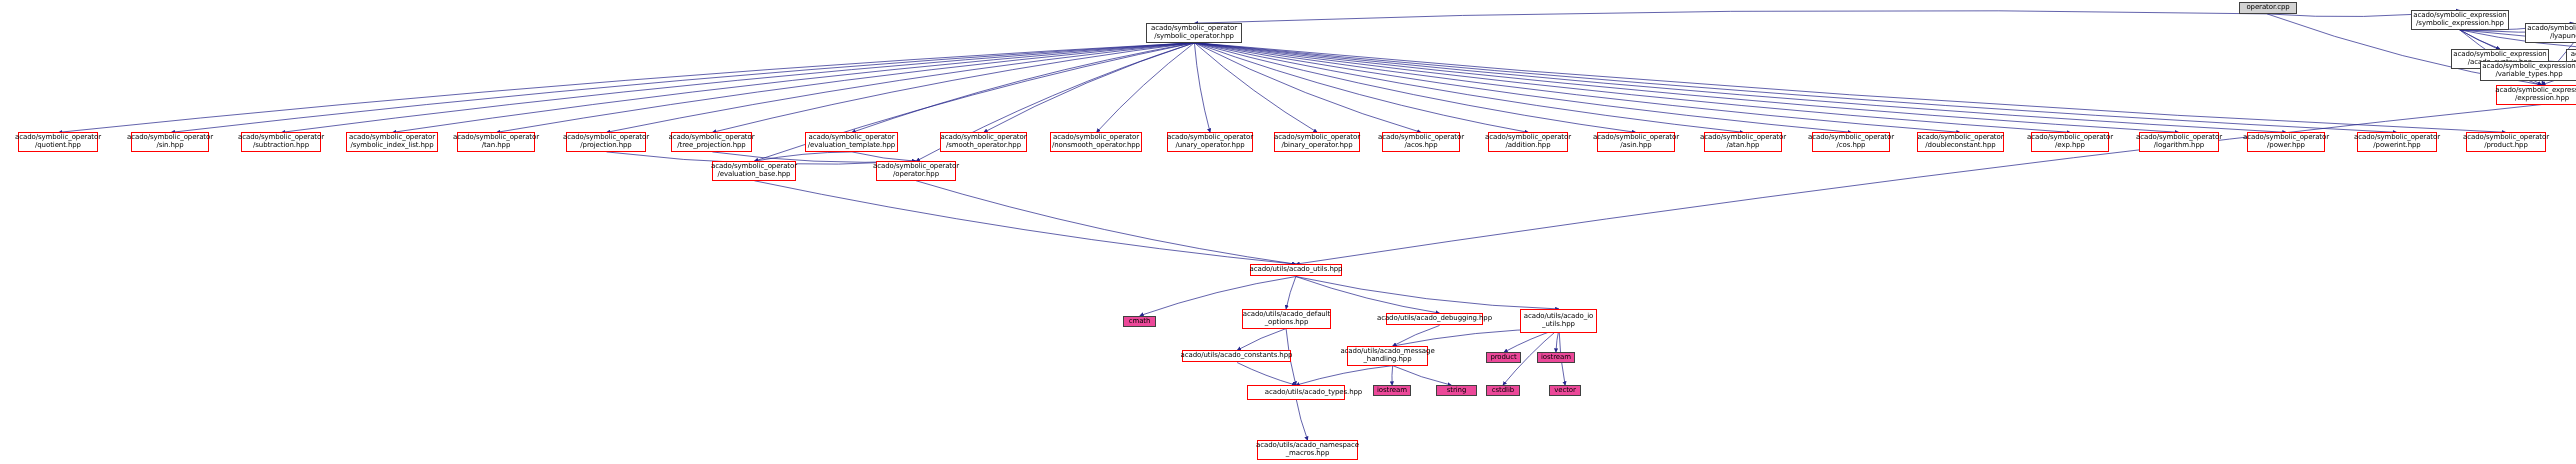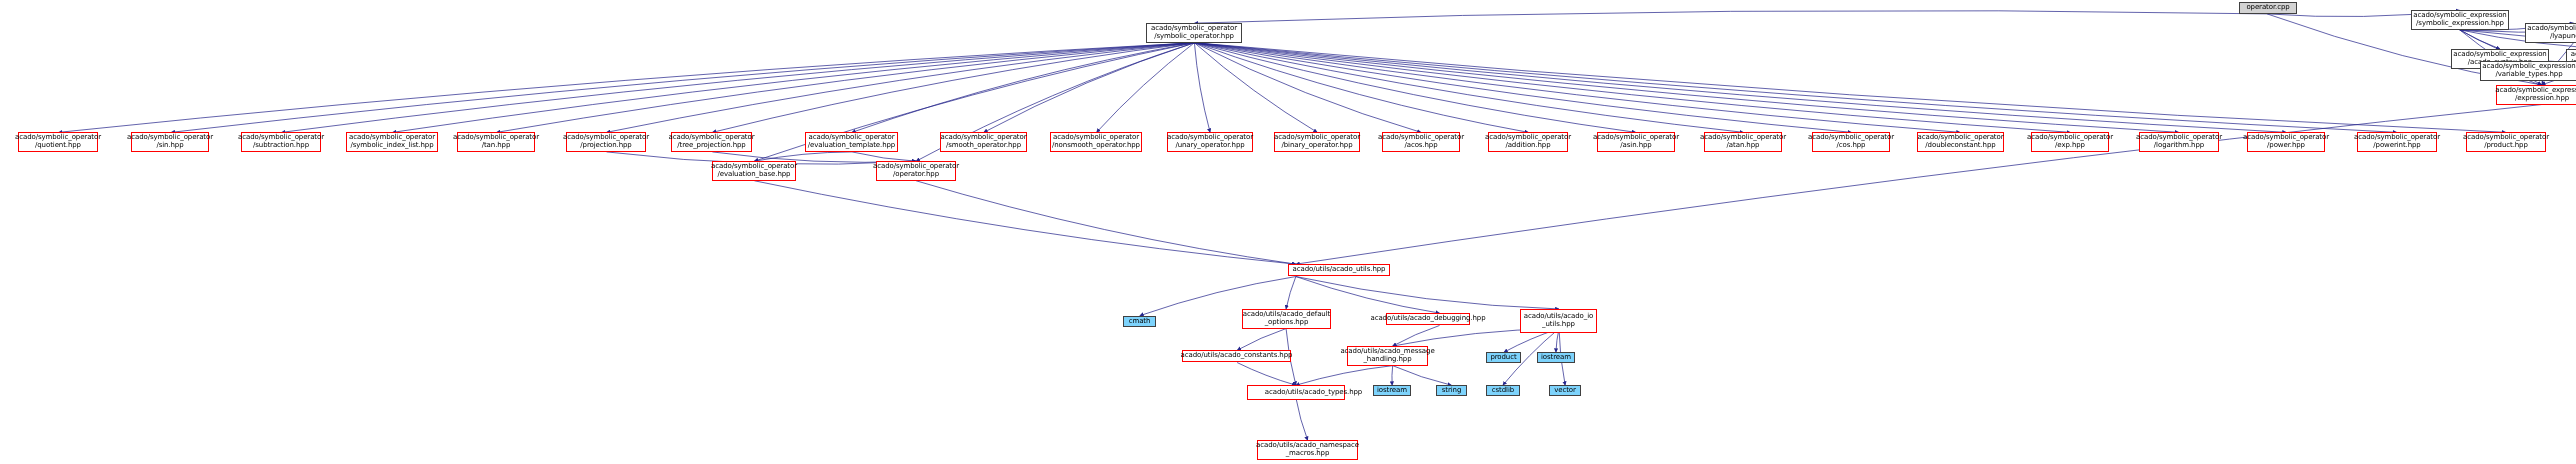--- a/index.html
+++ b/index.html
@@ -42,21 +42,21 @@
   }
   .node.black {
     border: 0.7px solid #404040;
   }
   .node.root {
     border: 0.7px solid #404040;
     background: #d3d3d3;
   }
   .node.sys {
     border: 0.7px solid #404040;
-    background: #7dd3fc;
+    background: #ec4899;
     text-align: center;
   }
 </style>
 </head>
 <body>
 
 <div id="canvas">
   <svg id="edges" viewBox="0 0 5751 901">
     <defs>
       <marker id="arrow" viewBox="0 0 10 10" refX="9" refY="5" markerWidth="6" markerHeight="6" orient="auto-start-reverse">
@@ -189,34 +189,34 @@
       <div class="node " style="left: 2247px; top: 132px; width: 78px; height: 19.6px;">acado/symbolic_operator
 /power.hpp</div>
       <div class="node " style="left: 2357px; top: 132px; width: 80px; height: 19.6px;">acado/symbolic_operator
 /powerint.hpp</div>
       <div class="node " style="left: 2466px; top: 132px; width: 80px; height: 19.6px;">acado/symbolic_operator
 /product.hpp</div>
       <div class="node " style="left: 712px; top: 161px; width: 84px; height: 19.6px;">acado/symbolic_operator
 /evaluation_base.hpp</div>
       <div class="node " style="left: 876px; top: 161px; width: 80px; height: 19.6px;">acado/symbolic_operator
 /operator.hpp</div>
-      <div class="node " style="left: 1288px; top: 264px; width: 102px; height: 12.4px;">acado/utils/acado_utils.hpp</div>
+      <div class="node " style="left: 1250px; top: 264px; width: 92px; height: 12.4px;">acado/utils/acado_utils.hpp</div>
       <div class="node sys" style="left: 1123px; top: 316px; width: 33px; height: 11.3px;">cmath</div>
       <div class="node " style="left: 1242px; top: 309px; width: 89px; height: 19.6px;">acado/utils/acado_default
 _options.hpp</div>
-      <div class="node " style="left: 1386px; top: 313px; width: 84px; height: 12.4px;">acado/utils/acado_debugging.hpp</div>
+      <div class="node " style="left: 1386px; top: 313px; width: 97px; height: 12.4px;">acado/utils/acado_debugging.hpp</div>
       <div class="node " style="left: 1520px; top: 309px; width: 77px; height: 24px;">acado/utils/acado_io
 _utils.hpp</div>
       <div class="node " style="left: 1182px; top: 350px; width: 109px; height: 12.4px;">acado/utils/acado_constants.hpp</div>
       <div class="node " style="left: 1347px; top: 346px; width: 81px; height: 19.6px;">acado/utils/acado_message
 _handling.hpp</div>
       <div class="node sys" style="left: 1486px; top: 352px; width: 35px; height: 11.3px;">product</div>
       <div class="node sys" style="left: 1537px; top: 352px; width: 38px; height: 11.3px;">iostream</div>
       <div class="node " style="left: 1247px; top: 385px; width: 98px; height: 15px; padding-left: 36px;">acado/utils/acado_types.hpp</div>
       <div class="node sys" style="left: 1373px; top: 385px; width: 38px; height: 11.3px;">iostream</div>
-      <div class="node sys" style="left: 1436px; top: 385px; width: 31px; height: 11.3px;">string</div>
+      <div class="node sys" style="left: 1436px; top: 385px; width: 41px; height: 11.3px;">string</div>
       <div class="node sys" style="left: 1486px; top: 385px; width: 34px; height: 11.3px;">cstdlib</div>
       <div class="node sys" style="left: 1549px; top: 385px; width: 32px; height: 11.3px;">vector</div>
       <div class="node " style="left: 1257px; top: 440px; width: 101px; height: 19.6px;">acado/utils/acado_namespace
 _macros.hpp</div>
     </div>
 </div>
 
 
 </body></html>

